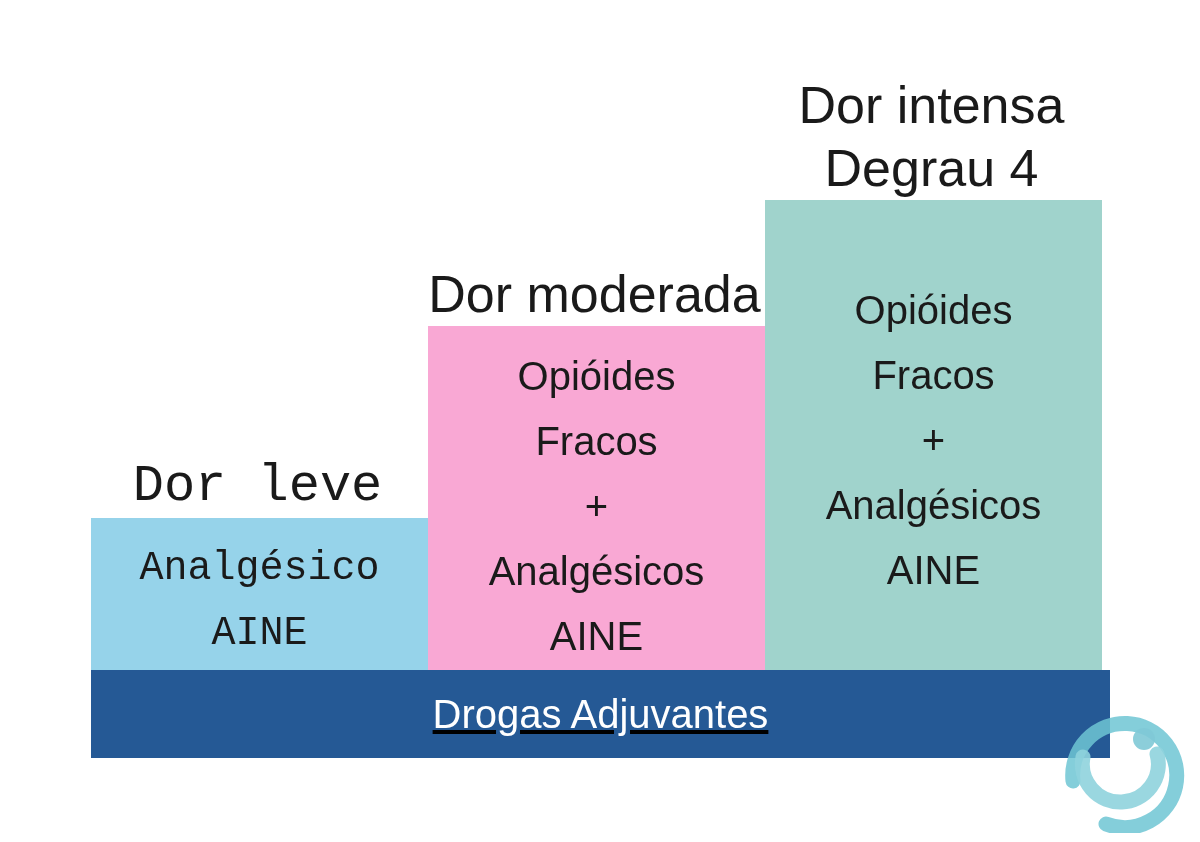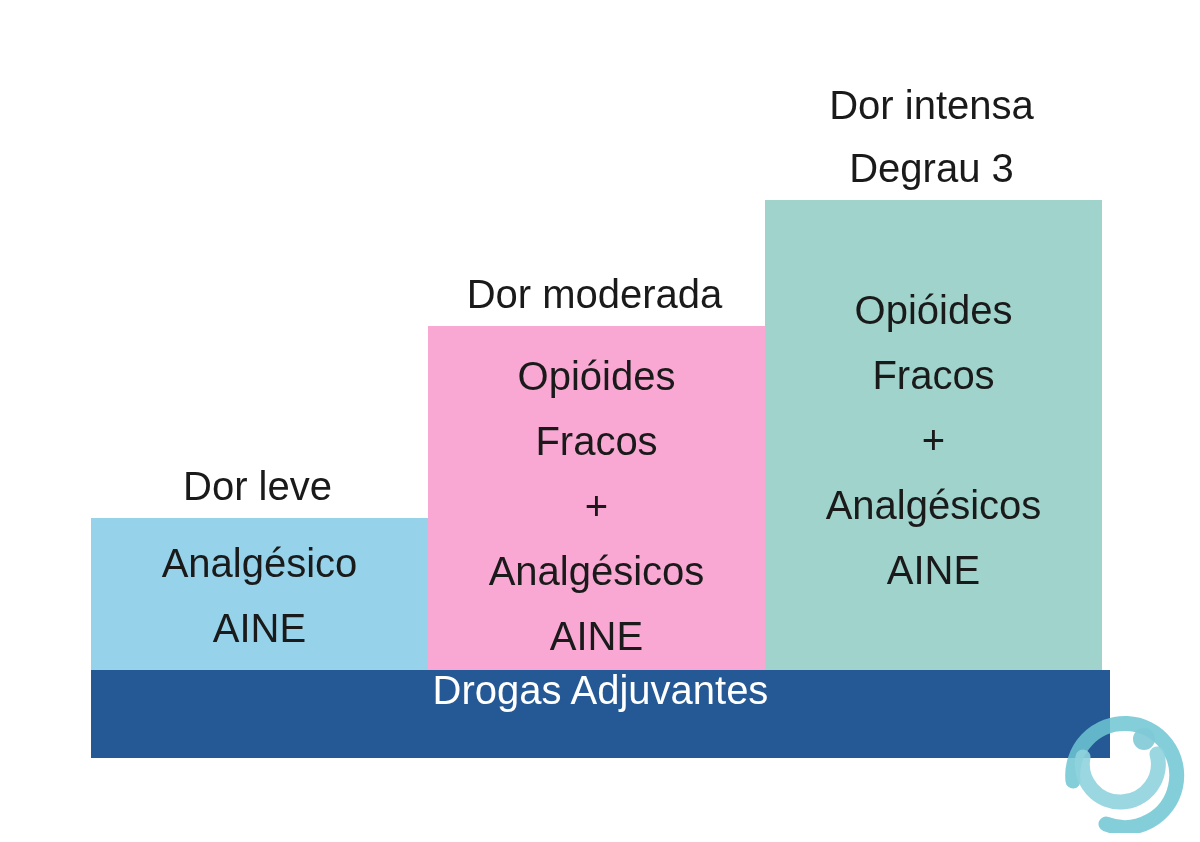--- a/index.html
+++ b/index.html
@@ -24,21 +24,21 @@
     box-sizing: border-box;
     text-align: center;
   }
   .step-caption {
     position: absolute;
     left: 0;
     right: 4px;
     bottom: 100%;
     text-align: center;
     color: #1a1a1a;
-    font-size: 40px;
+    font-size: 52px;
     line-height: 63px;
     white-space: nowrap;
   }
   .step-caption .cap-line {
     display: block;
   }
   .step-body {
     position: absolute;
     left: 0;
     right: 0;
@@ -55,33 +55,35 @@
   .step-body .body-line {
     display: block;
     white-space: nowrap;
   }
 
   
   #step-1 { left: 91px;  top: 518px; width: 337px; height: 152px; }
   #step-2 { left: 428px; top: 326px; width: 337px; height: 344px; }
   #step-3 { left: 765px; top: 200px; width: 337px; height: 470px; }
 
-  #step-1 .step-body { justify-content: flex-start; padding-top: 13px; }
+  #step-1 .step-body { justify-content: center; padding-top: 13px; }
   #step-2 .step-body { justify-content: flex-start; padding-top: 18px; }
   #step-3 .step-body { justify-content: flex-start; padding-top: 78px; }
 
   
   #adjuvant-bar {
     position: absolute;
     left: 91px;
     top: 670px;
     width: 1019px;
     height: 88px;
     display: flex;
+    align-items: center;
     justify-content: center;
+    text-decoration: underline;
   }
   #adjuvant-bar .bar-label {
     color: #ffffff;
     font-size: 40px;
     line-height: 1;
     white-space: nowrap;
   }
 
   
   #brand-logo {
@@ -91,21 +93,21 @@
     width: 136px;
     height: 136px;
   }
   #brand-logo svg { display: block; width: 100%; height: 100%; }
 </style>
 </head>
 <body>
 
 <div id="canvas" style="background: rgb(255, 255, 255);">
 
-  <div class="step" id="step-1" style="background: rgb(150, 211, 234);">
+  <div class="step" id="step-1" style="background: rgb(150, 211, 234); font-family: Liberation Mono, monospace;">
     <div class="step-caption">
       <span class="cap-line">Dor leve</span>
     </div>
     <div class="step-body">
       <span class="body-line">Analgésico</span>
       <span class="body-line">AINE</span>
     </div>
   </div>
 
   <div class="step" id="step-2" style="background: #f9a8d4;">
@@ -117,21 +119,21 @@
       <span class="body-line">Fracos</span>
       <span class="body-line">+</span>
       <span class="body-line">Analgésicos</span>
       <span class="body-line">AINE</span>
     </div>
   </div>
 
   <div class="step" id="step-3" style="background: rgb(160, 211, 204);">
     <div class="step-caption">
       <span class="cap-line">Dor intensa</span>
-      <span class="cap-line">Degrau 3</span>
+      <span class="cap-line">Degrau 4</span>
     </div>
     <div class="step-body">
       <span class="body-line">Opióides</span>
       <span class="body-line">Fracos</span>
       <span class="body-line">+</span>
       <span class="body-line">Analgésicos</span>
       <span class="body-line">AINE</span>
     </div>
   </div>
 

